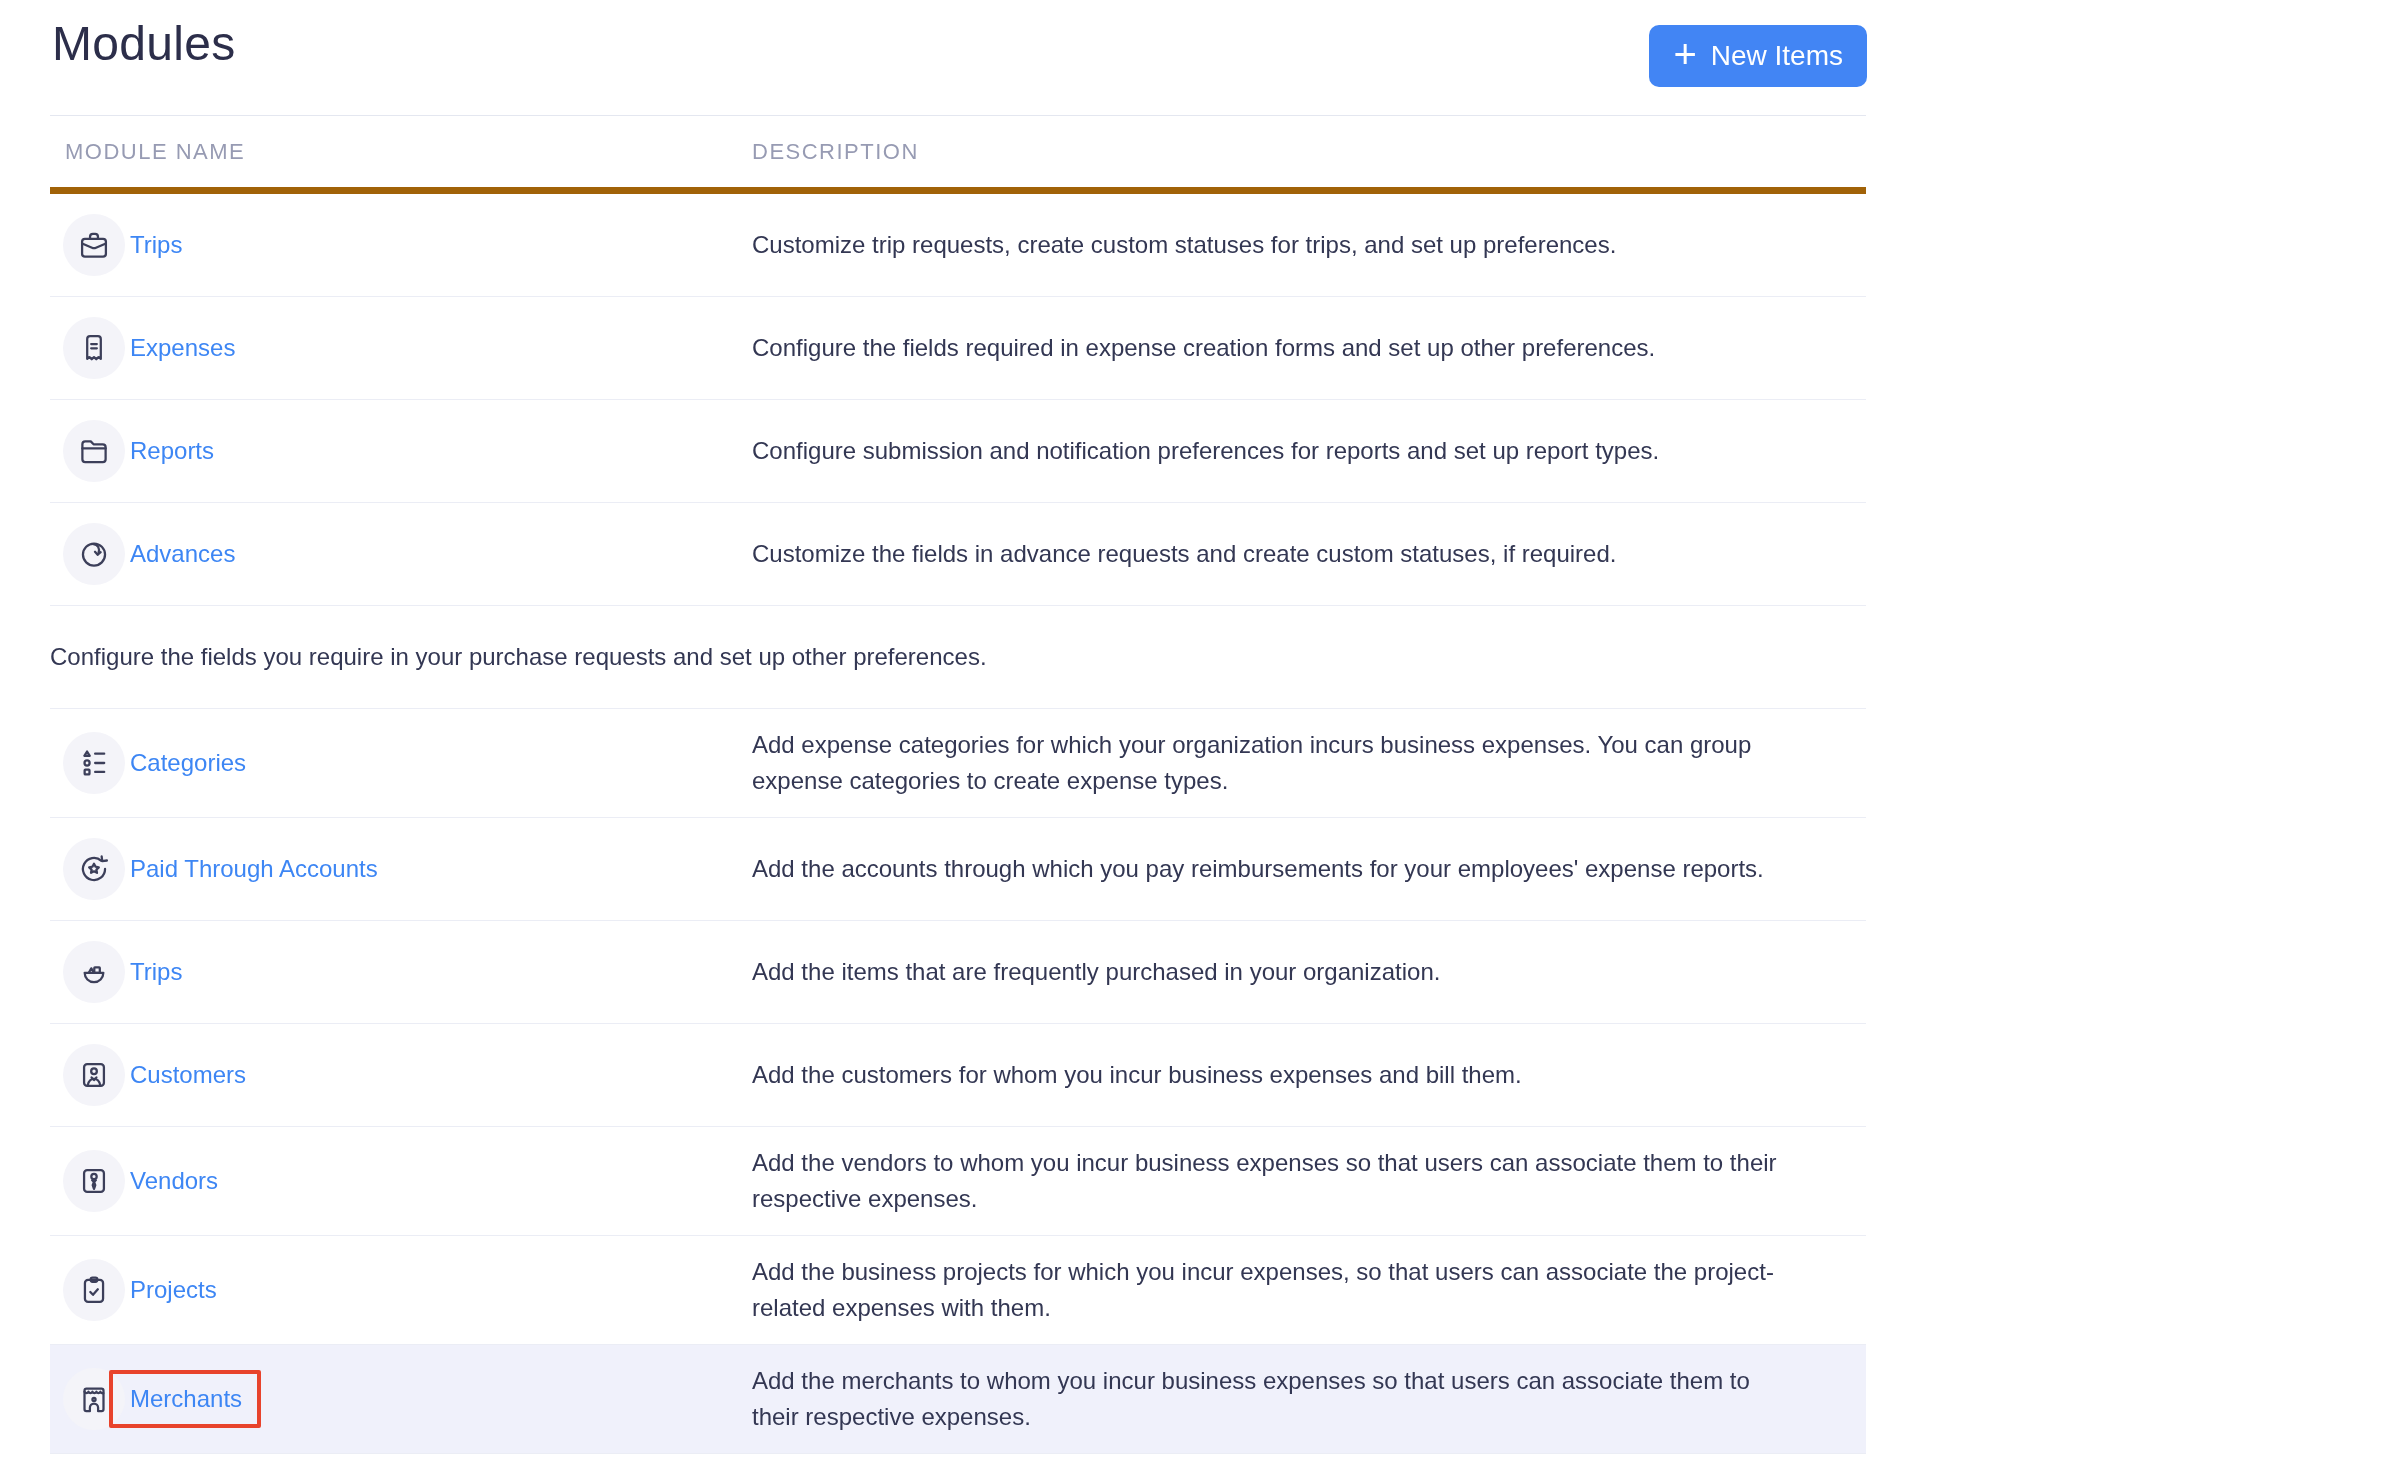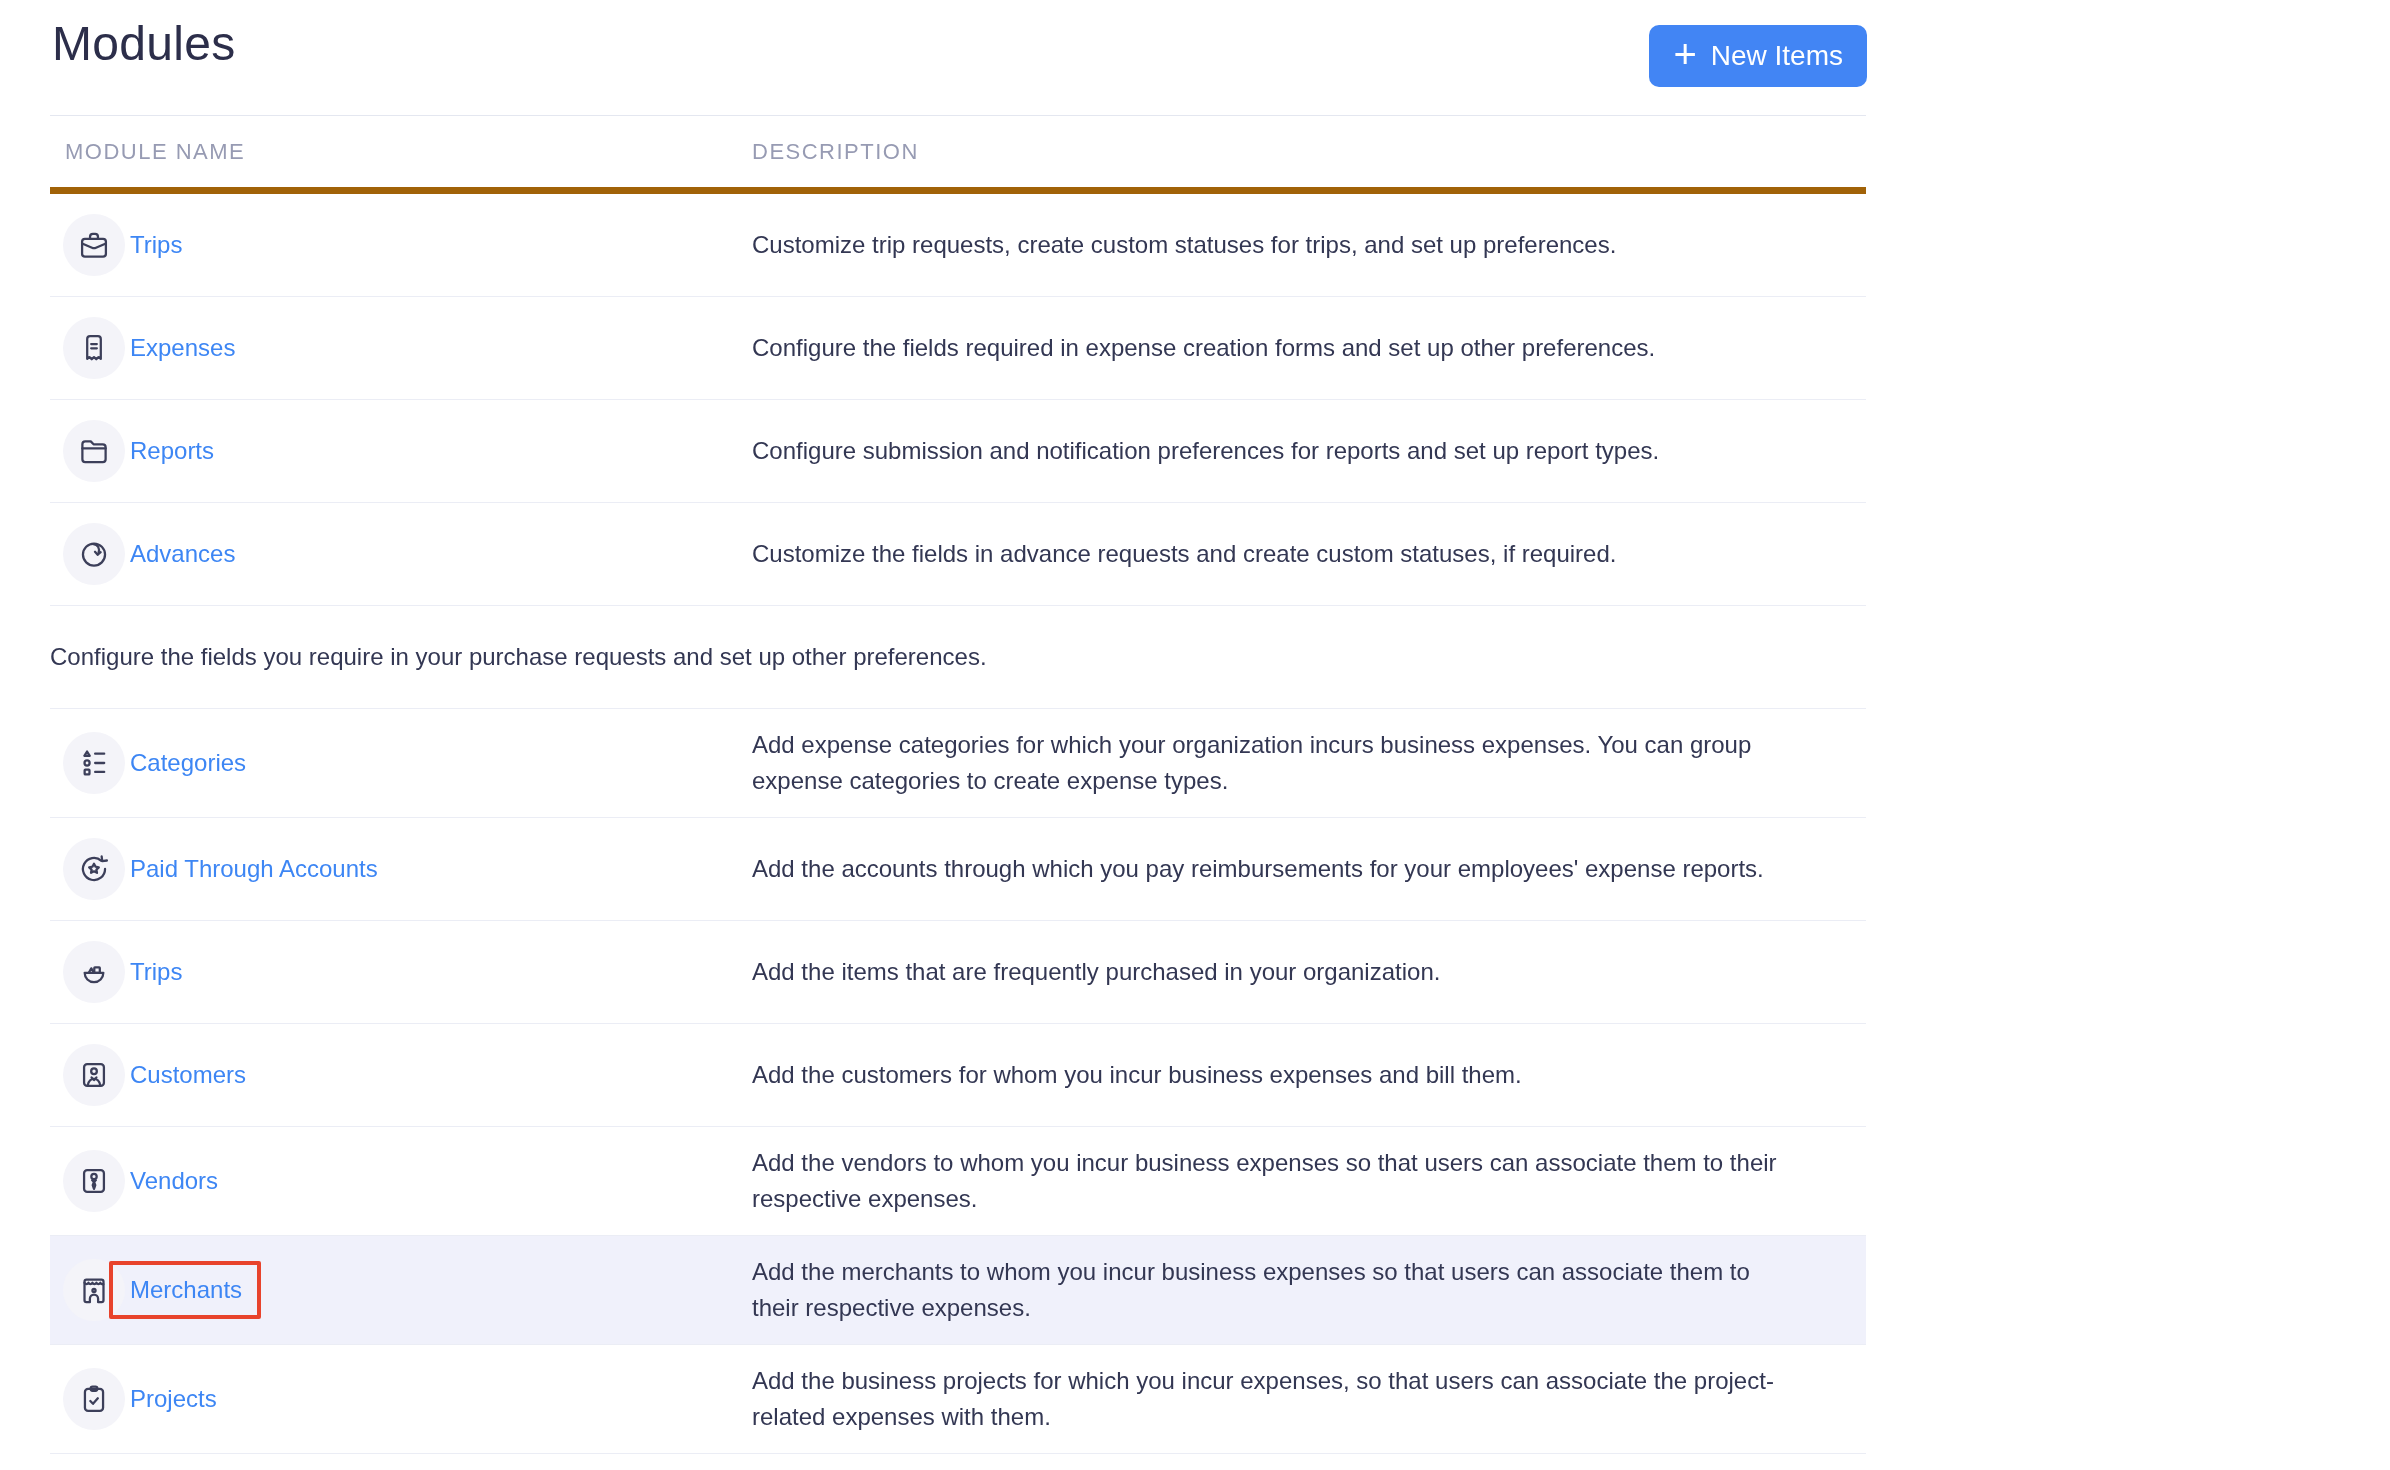--- a/index.html
+++ b/index.html
@@ -214,46 +214,46 @@
                 <circle cx="12" cy="8.8" r="1.9"></circle>
                 <path d="M10.7 11.4l1.3 1.2 1.3-1.2"></path>
                 <path d="M12 12.6l-.9 2.4.9 2.6.9-2.6-.9-2.4z"></path>
               </svg>
             </span>
       <span class="link-wrap"><a class="module-link">Vendors</a></span>
     </div>
     <div class="cell-desc">Add the vendors to whom you incur business expenses so that users can associate them to their respective expenses.</div>
   </div>
 
+  <div class="row">
+    <div class="cell-name">
+      <span class="icon-circle">
+              <svg viewBox="0 0 24 24" fill="none" stroke="currentColor" stroke-width="1.6" stroke-linecap="round" stroke-linejoin="round">
+                <rect x="5.6" y="4.8" width="12.8" height="15.6" rx="2.2"></rect>
+                <rect x="9.6" y="3.2" width="4.8" height="3" rx="1.4"></rect>
+                <path d="M9.4 13.4l1.9 2 3.4-3.9"></path>
+              </svg>
+            </span>
+      <span class="link-wrap"><a class="module-link">Projects</a></span>
+    </div>
+    <div class="cell-desc">Add the business projects for which you incur expenses, so that users can associate the project-related expenses with them.</div>
+  </div>
+
   <div class="row highlighted">
     <div class="cell-name">
       <span class="icon-circle">
               <svg viewBox="0 0 24 24" fill="none" stroke="currentColor" stroke-width="1.6" stroke-linecap="round" stroke-linejoin="round">
                 <path d="M14.9 20.6h2.5c.7 0 1.3-.6 1.3-1.3V6.1c0-.8-.6-1.4-1.4-1.4H6.7c-.8 0-1.4.6-1.4 1.4v13.2c0 .7.6 1.3 1.3 1.3h2.5v-2.4a2.9 2.9 0 0 1 5.8 0v2.4z"></path>
                 <path d="M5.3 6.9c.7 1.3 2.1 1.3 2.8 0 .7 1.3 2.1 1.3 2.8 0 .7 1.3 2.1 1.3 2.8 0 .7 1.3 2.1 1.3 2.8 0 .5.9 1.3 1.2 2.1.9"></path>
                 <circle cx="12" cy="12.3" r="1.1"></circle>
               </svg>
             </span>
       <span class="link-wrap annotated"><a class="module-link">Merchants</a></span>
     </div>
     <div class="cell-desc">Add the merchants to whom you incur business expenses so that users can associate them to their respective expenses.</div>
   </div>
-
-  <div class="row">
-    <div class="cell-name">
-      <span class="icon-circle">
-              <svg viewBox="0 0 24 24" fill="none" stroke="currentColor" stroke-width="1.6" stroke-linecap="round" stroke-linejoin="round">
-                <rect x="5.6" y="4.8" width="12.8" height="15.6" rx="2.2"></rect>
-                <rect x="9.6" y="3.2" width="4.8" height="3" rx="1.4"></rect>
-                <path d="M9.4 13.4l1.9 2 3.4-3.9"></path>
-              </svg>
-            </span>
-      <span class="link-wrap"><a class="module-link">Projects</a></span>
-    </div>
-    <div class="cell-desc">Add the business projects for which you incur expenses, so that users can associate the project-related expenses with them.</div>
-  </div>
 </div>
     <div class="row partial">
       <span class="icon-circle"></span>
     </div>
   </div>
 
 </div>
 
 </body></html>

